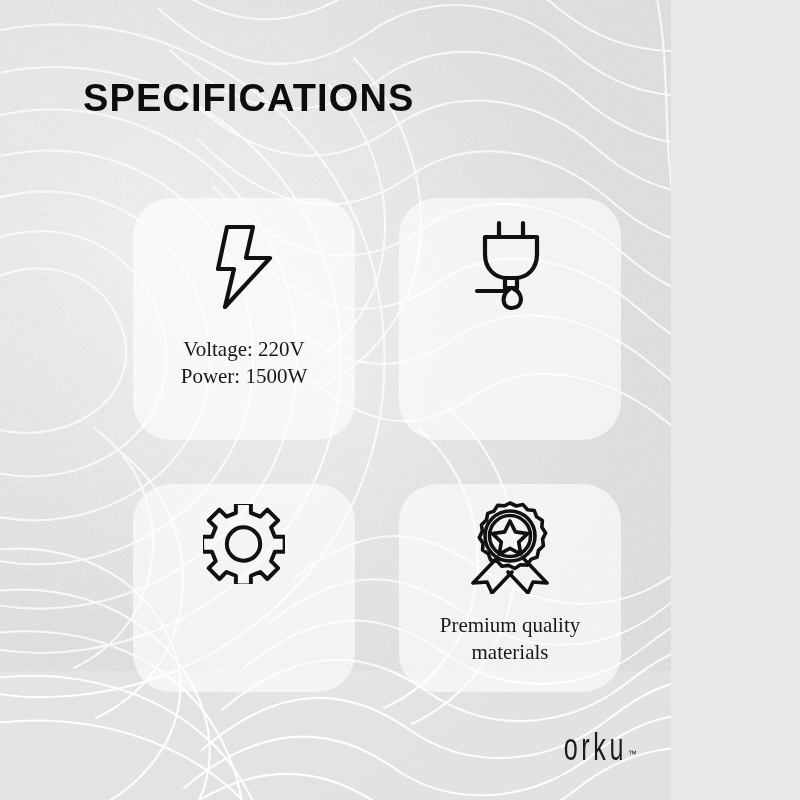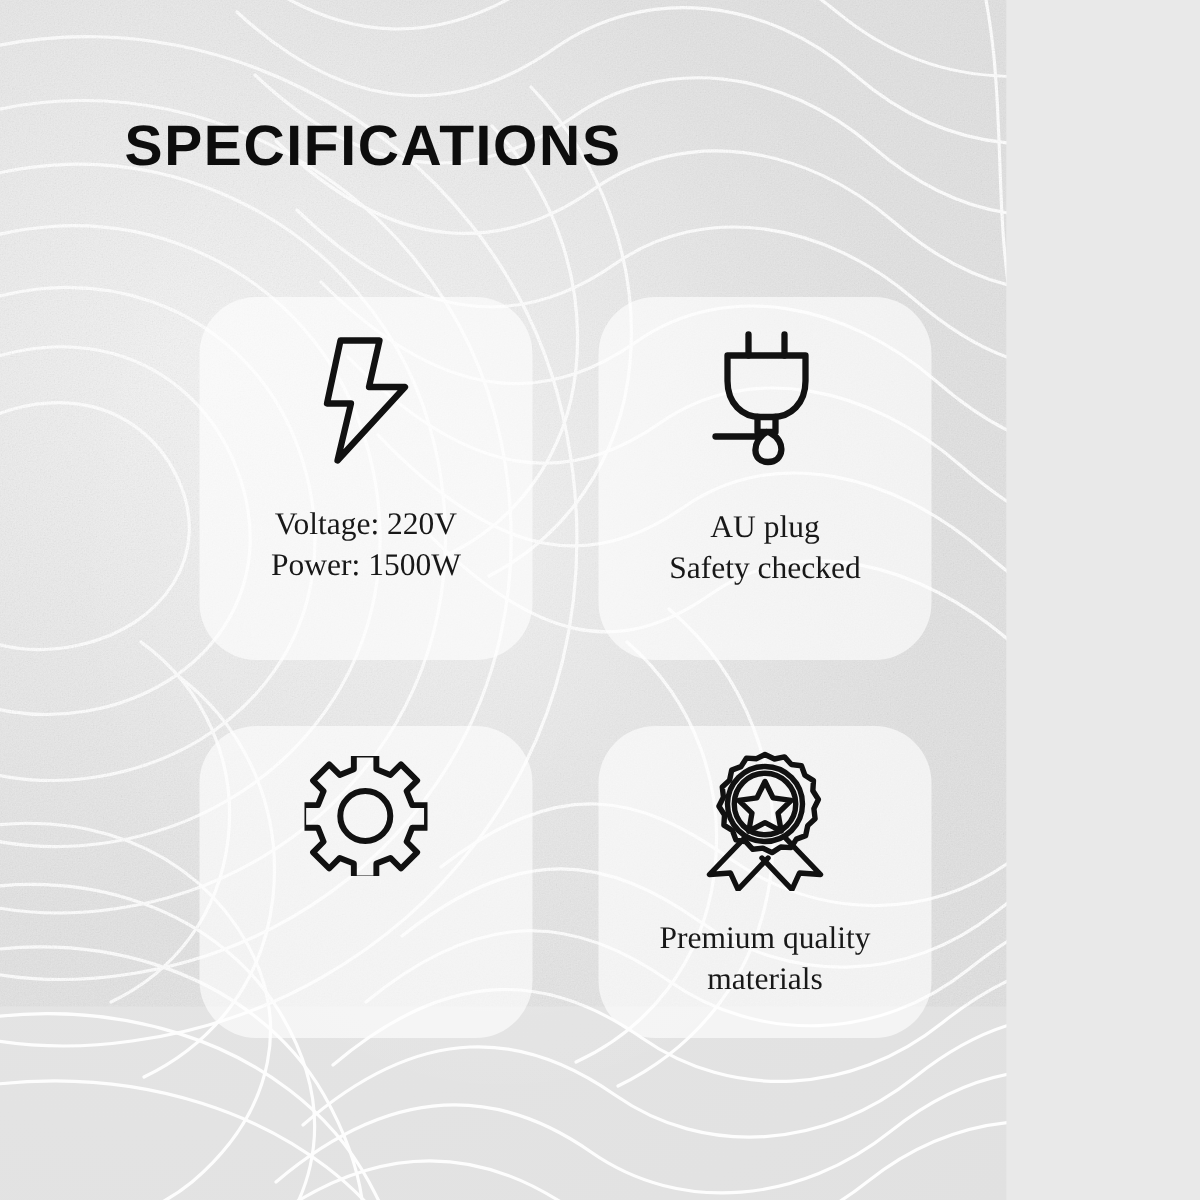--- a/index.html
+++ b/index.html
@@ -242,22 +242,20 @@
 
           <path d="M14 17 H66 V34 C66 49 56 58 44 58 H36 C24 58 14 49 14 34 Z"></path>
 
           <path d="M34 58 V68 H46 V58"></path>
 
           <path d="M40 68 C30 74 30 88 41 88 C52 88 53 74 43 69"></path>
 
           <path d="M6 71 H36"></path>
         </svg>
       </span>
-      <div class="card-text">AU plug
-Safety checked</div>
     </div>
 
     <div class="card card-3">
       <span class="icon-wrap">
         <svg width="82" height="80" viewBox="0 0 84 84" fill="none" stroke="#111111" stroke-width="4.2" stroke-linejoin="round" stroke-linecap="round">
           <path d="M34 3 H50 V13.5 L60 17.5 L67.5 10 L79 21.5 L71.5 29 L75.5 39 H86
                    V55 H75.5 L71.5 65 L79 72.5 L67.5 84 L60 76.5 L50 80.5 V91 H34 V80.5
                    L24 76.5 L16.5 84 L5 72.5 L12.5 65 L8.5 55 H-2 V39 H8.5 L12.5 29
                    L5 21.5 L16.5 10 L24 17.5 L34 13.5 Z" transform="translate(0,-4) scale(0.985)"></path>
           <circle cx="41.5" cy="42" r="17.5"></circle>
@@ -286,14 +284,18 @@
           <path d="M43 21 L48.4 31.9 L60.5 33.6 L51.7 42.1 L53.8 54.1 L43 48.4
                    L32.2 54.1 L34.3 42.1 L25.5 33.6 L37.6 31.9 Z"></path>
         </svg>
       </span>
       <div class="card-text">Premium quality
 materials</div>
     </div>
 
   </div>
 
+  <div id="logo">
+    <span id="logo-word">orku</span>
+    <span id="logo-tm">™</span>
+  </div>
 
 </div>
 
 </body></html>

